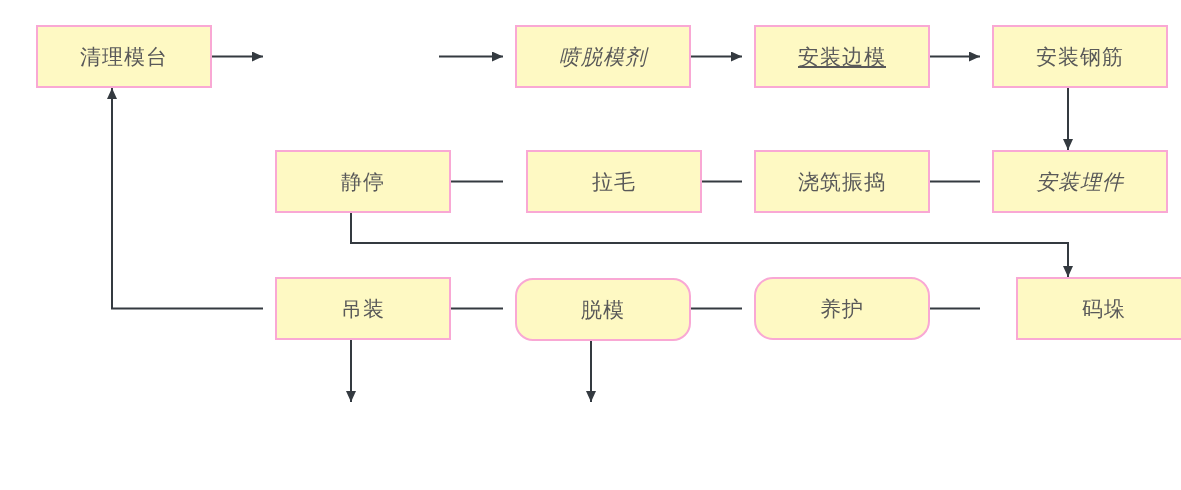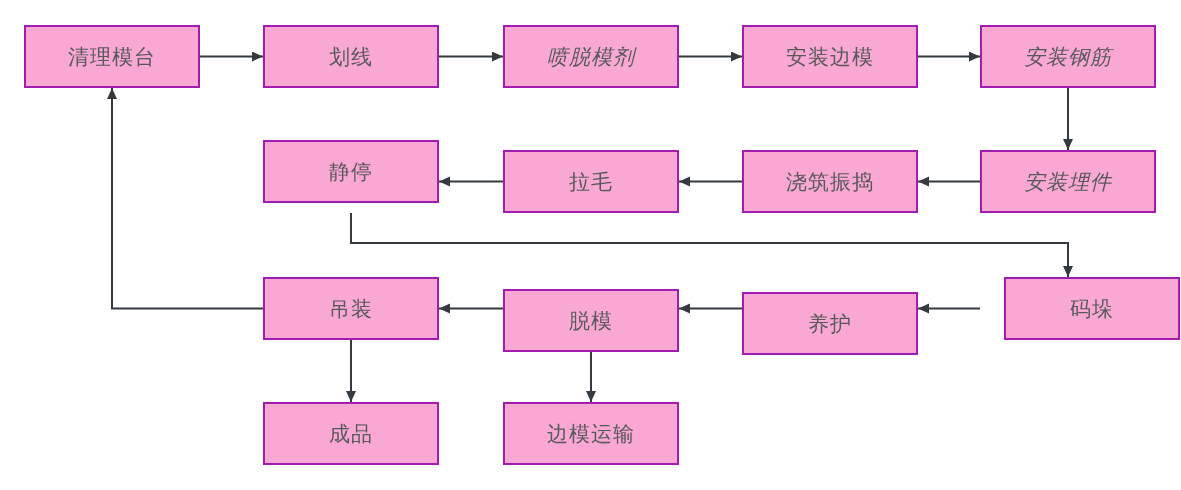--- a/index.html
+++ b/index.html
@@ -19,31 +19,32 @@
     position: absolute;
     left: 0;
     top: 0;
     width: 1181px;
     height: 490px;
   }
   .node {
     position: absolute;
     width: 172px;
     height: 59px;
-    border: 2px solid #a21caf;
-    background: #f9a8d4;
+    border: 2px solid #f9a8d4;
+    background: #fef9c3;
     display: flex;
     align-items: center;
     justify-content: center;
     font-size: 21px;
     letter-spacing: 1px;
     color: #595959;
     box-sizing: content-box;
     text-align: center;
     white-space: nowrap;
+    margin-left: 12px;
   }
   .edge {
     fill: none;
     stroke: #343a40;
     stroke-width: 2;
   }
 </style>
 </head>
 <body>
 
@@ -66,31 +67,28 @@
     <path class="edge" marker-end="url(#arrow)" d="M351,213 L351,243 L1068,243 L1068,277"></path>
     <path class="edge" marker-end="url(#arrow)" d="M980,308.5 L918,308.5"></path>
     <path class="edge" marker-end="url(#arrow)" d="M742,308.5 L679,308.5"></path>
     <path class="edge" marker-end="url(#arrow)" d="M503,308.5 L439,308.5"></path>
     <path class="edge" marker-end="url(#arrow)" d="M263,308.5 L112,308.5 L112,88"></path>
     <path class="edge" marker-end="url(#arrow)" d="M351,340 L351,402"></path>
     <path class="edge" marker-end="url(#arrow)" d="M591,340 L591,402"></path>
   </svg>
 
   <div class="node" style="left:24px;  top:25px;">清理模台</div>
-  <div class="node" style="left:263px; top:25px;">划线</div>
   <div class="node" style="left:503px; top:25px;font-style:italic;">喷脱模剂</div>
-  <div class="node" style="left:742px; top:25px;">安装边模</div>
-  <div class="node" style="left:980px; top:25px;font-style:italic;">安装钢筋</div>
+  <div class="node" style="left:742px; top:25px;text-decoration:underline;">安装边模</div>
+  <div class="node" style="left:980px; top:25px;">安装钢筋</div>
 
   <div class="node" style="left:980px; top:150px;font-style:italic;">安装埋件</div>
   <div class="node" style="left:742px; top:150px;text-align:center;">浇筑振捣</div>
-  <div class="node" style="left:503px; top:150px;font-family:Liberation Serif, serif;">拉毛</div>
-  <div class="node" style="left:263px; top:140px;">静停</div>
+  <div class="node" style="left:514px; top:150px;font-family:Liberation Serif, serif;">拉毛</div>
+  <div class="node" style="left:263px; top:150px;">静停</div>
 
   <div class="node" style="left:1004px; top:277px;">码垛</div>
-  <div class="node" style="left:742px; top:292px;">养护</div>
-  <div class="node" style="left:503px; top:289px;">脱模</div>
+  <div class="node" style="left:742px; top:277px;border-radius:19px;">养护</div>
+  <div class="node" style="left:503px; top:278px;border-radius:18px;">脱模</div>
   <div class="node" style="left:263px; top:277px;text-align:center;">吊装</div>
 
-  <div class="node" style="left:263px; top:402px;">成品</div>
-  <div class="node" style="left:503px; top:402px;">边模运输</div>
 
 </div>
 
 </body></html>

